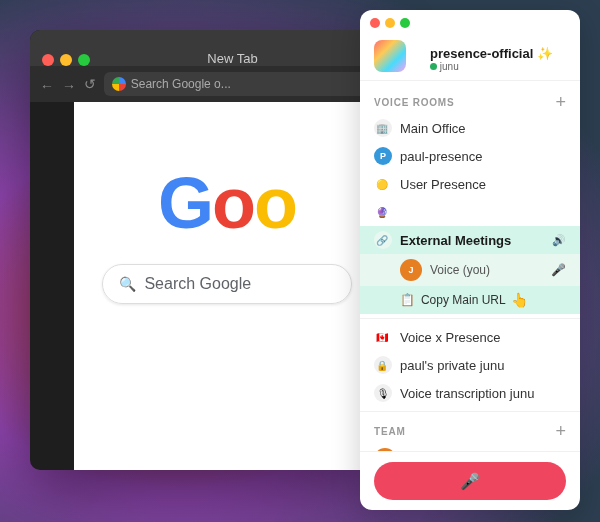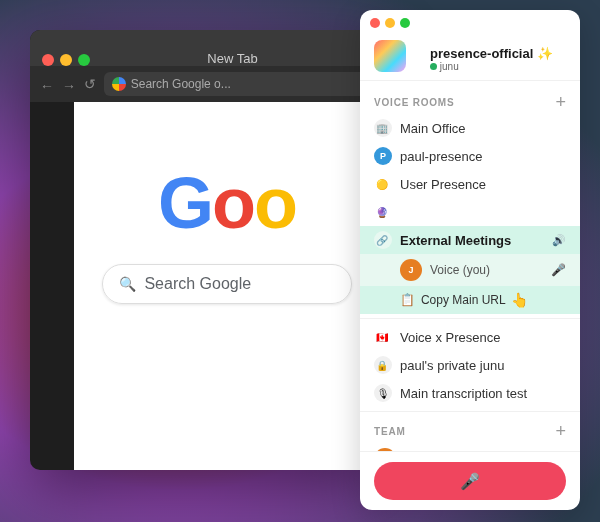--- a/index.html
+++ b/index.html
@@ -513,21 +513,21 @@
       <span class="room-name">Voice x Presence</span>
     </div>
 
     <div class="room-item">
       <div class="room-icon" style="background:#f0f0f0;">🔒</div>
       <span class="room-name">paul's private junu</span>
     </div>
 
     <div class="room-item">
       <div class="room-icon" style="background:#f0f0f0;">🎙</div>
-      <span class="room-name">Main transcription test</span>
+      <span class="room-name">Voice transcription junu</span>
     </div>
 
     <div class="divider"></div>
 
     <div class="section-header">
       <span class="section-label">TEAM</span>
       <span class="plus-btn">+</span>
     </div>
 
     <div class="team-member-row">

